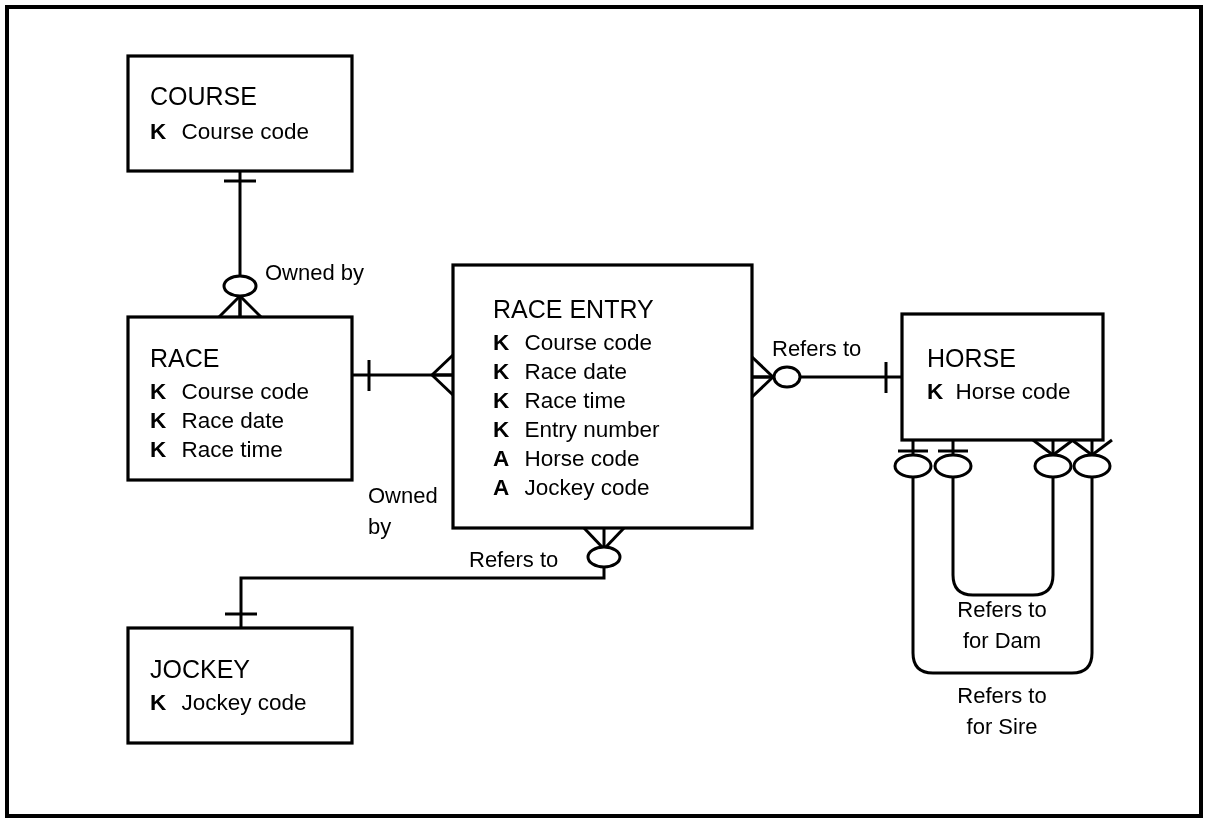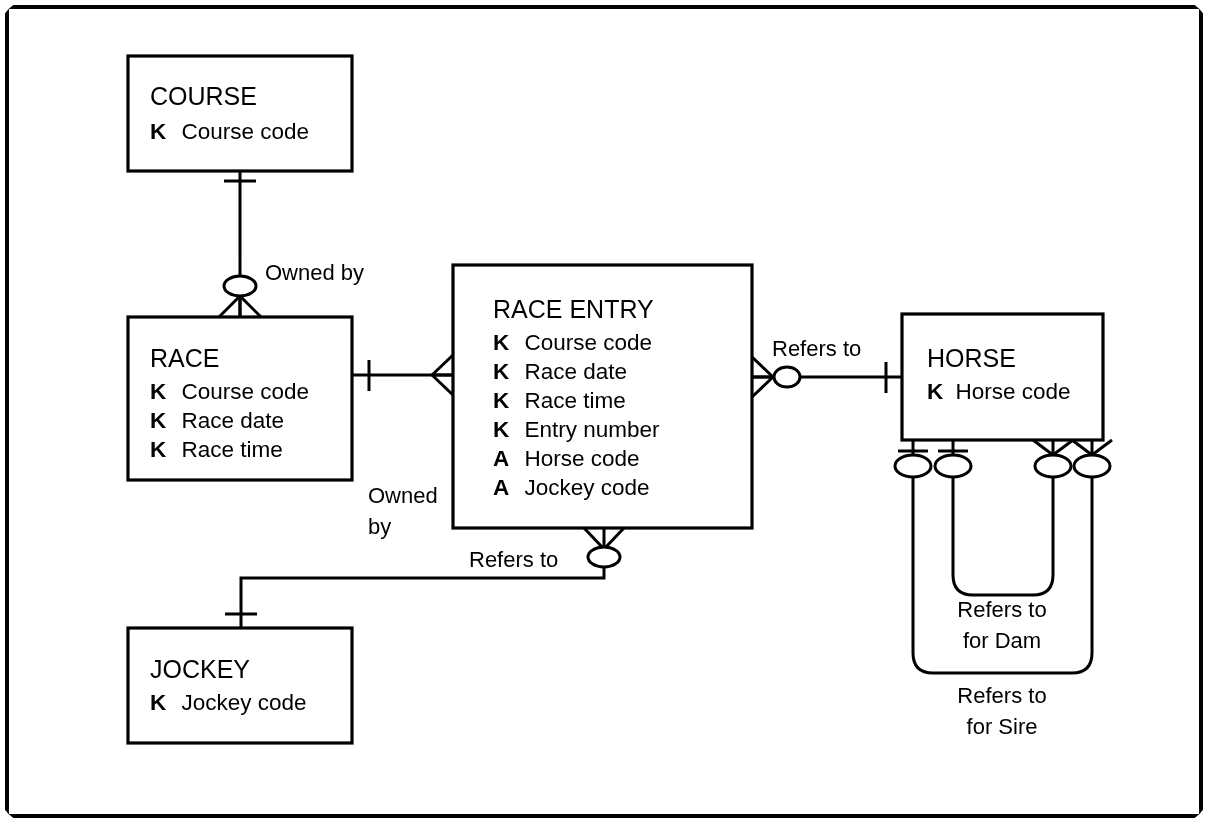--- a/index.html
+++ b/index.html
@@ -7,21 +7,20 @@
     padding: 0;
     background: #ffffff;
   }
   #canvas {
     position: relative;
     width: 1208px;
     height: 823px;
     background: #ffffff;
     font-family: "Liberation Sans", sans-serif;
     overflow: hidden;
-    border-radius: 30px;
   }
   #diagram-svg {
     position: absolute;
     left: 0;
     top: 0;
     width: 1208px;
     height: 823px;
   }
   .frame-rect {
     fill: none;

